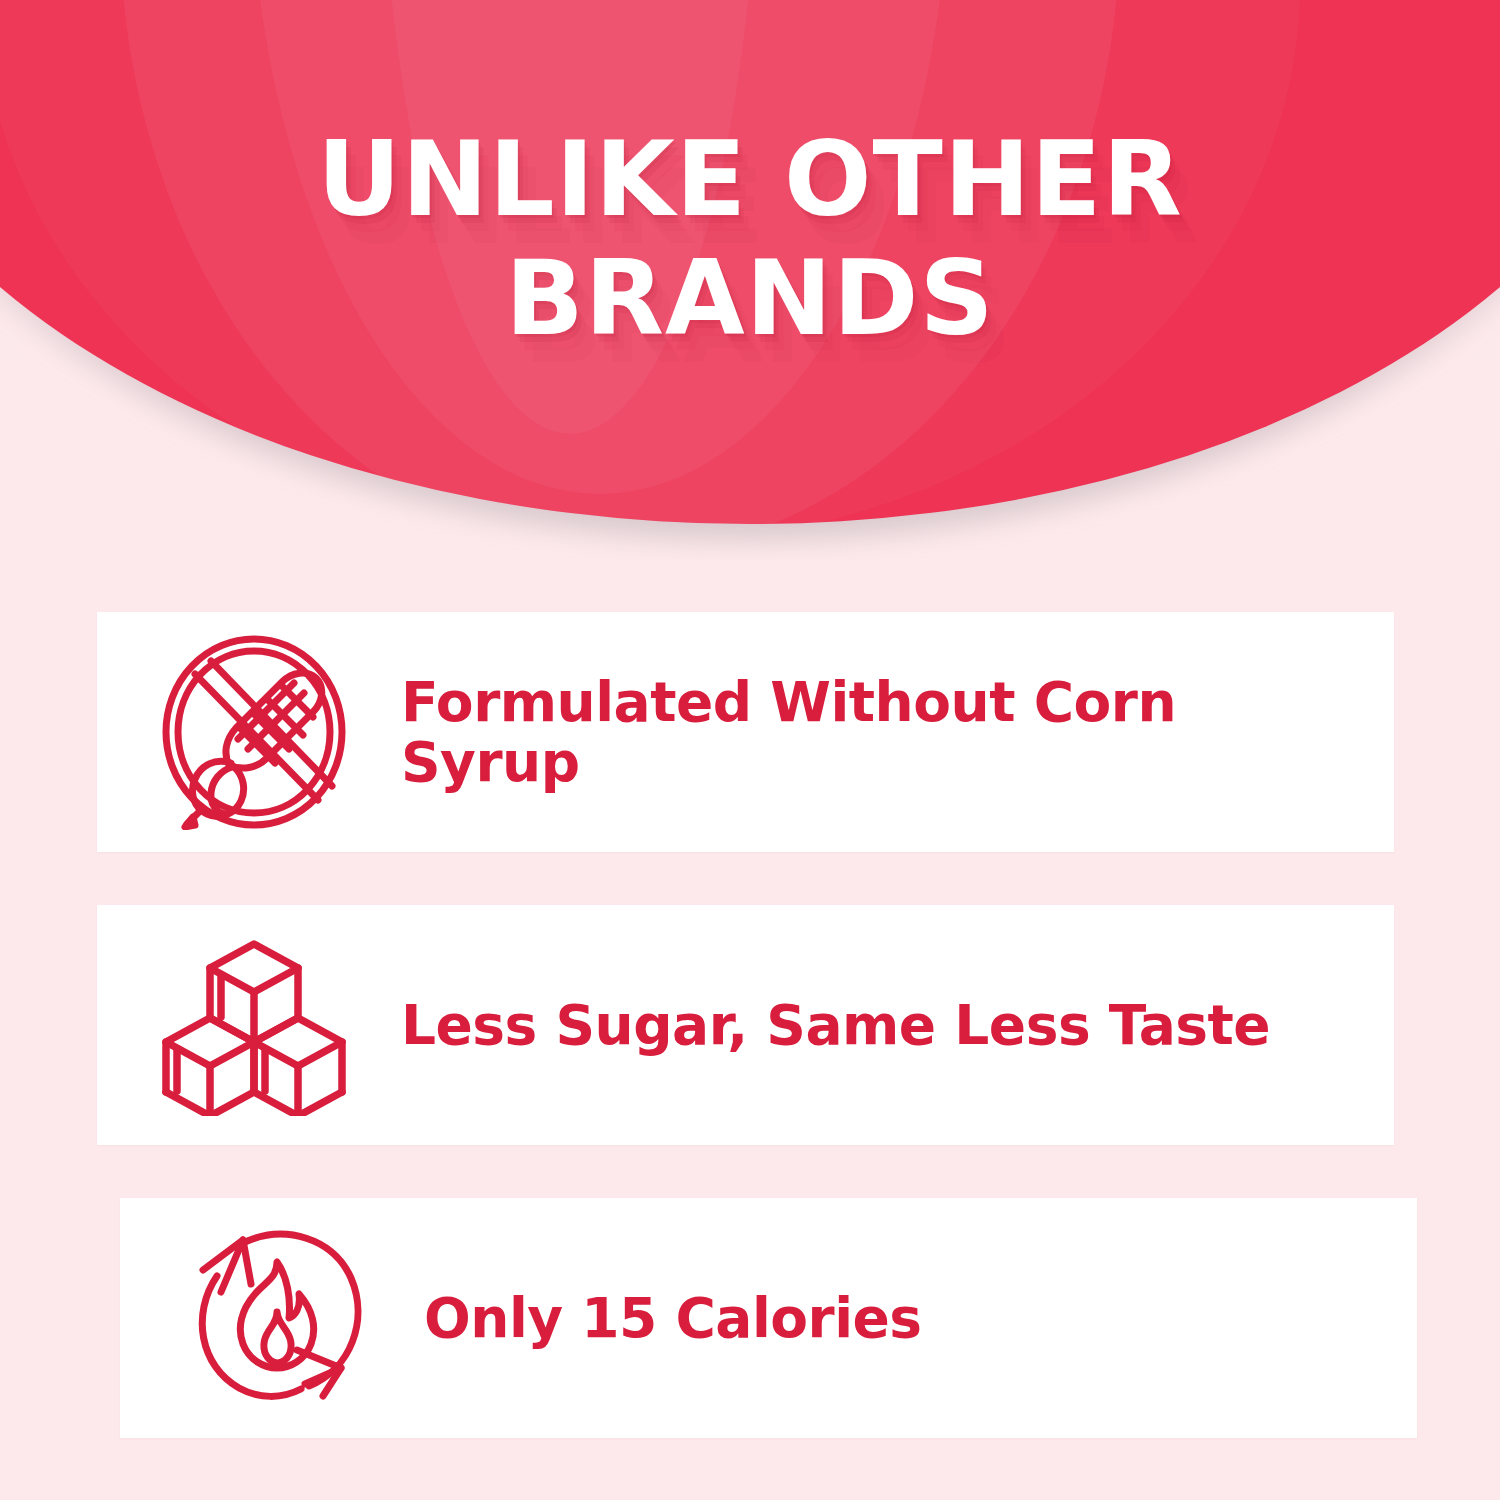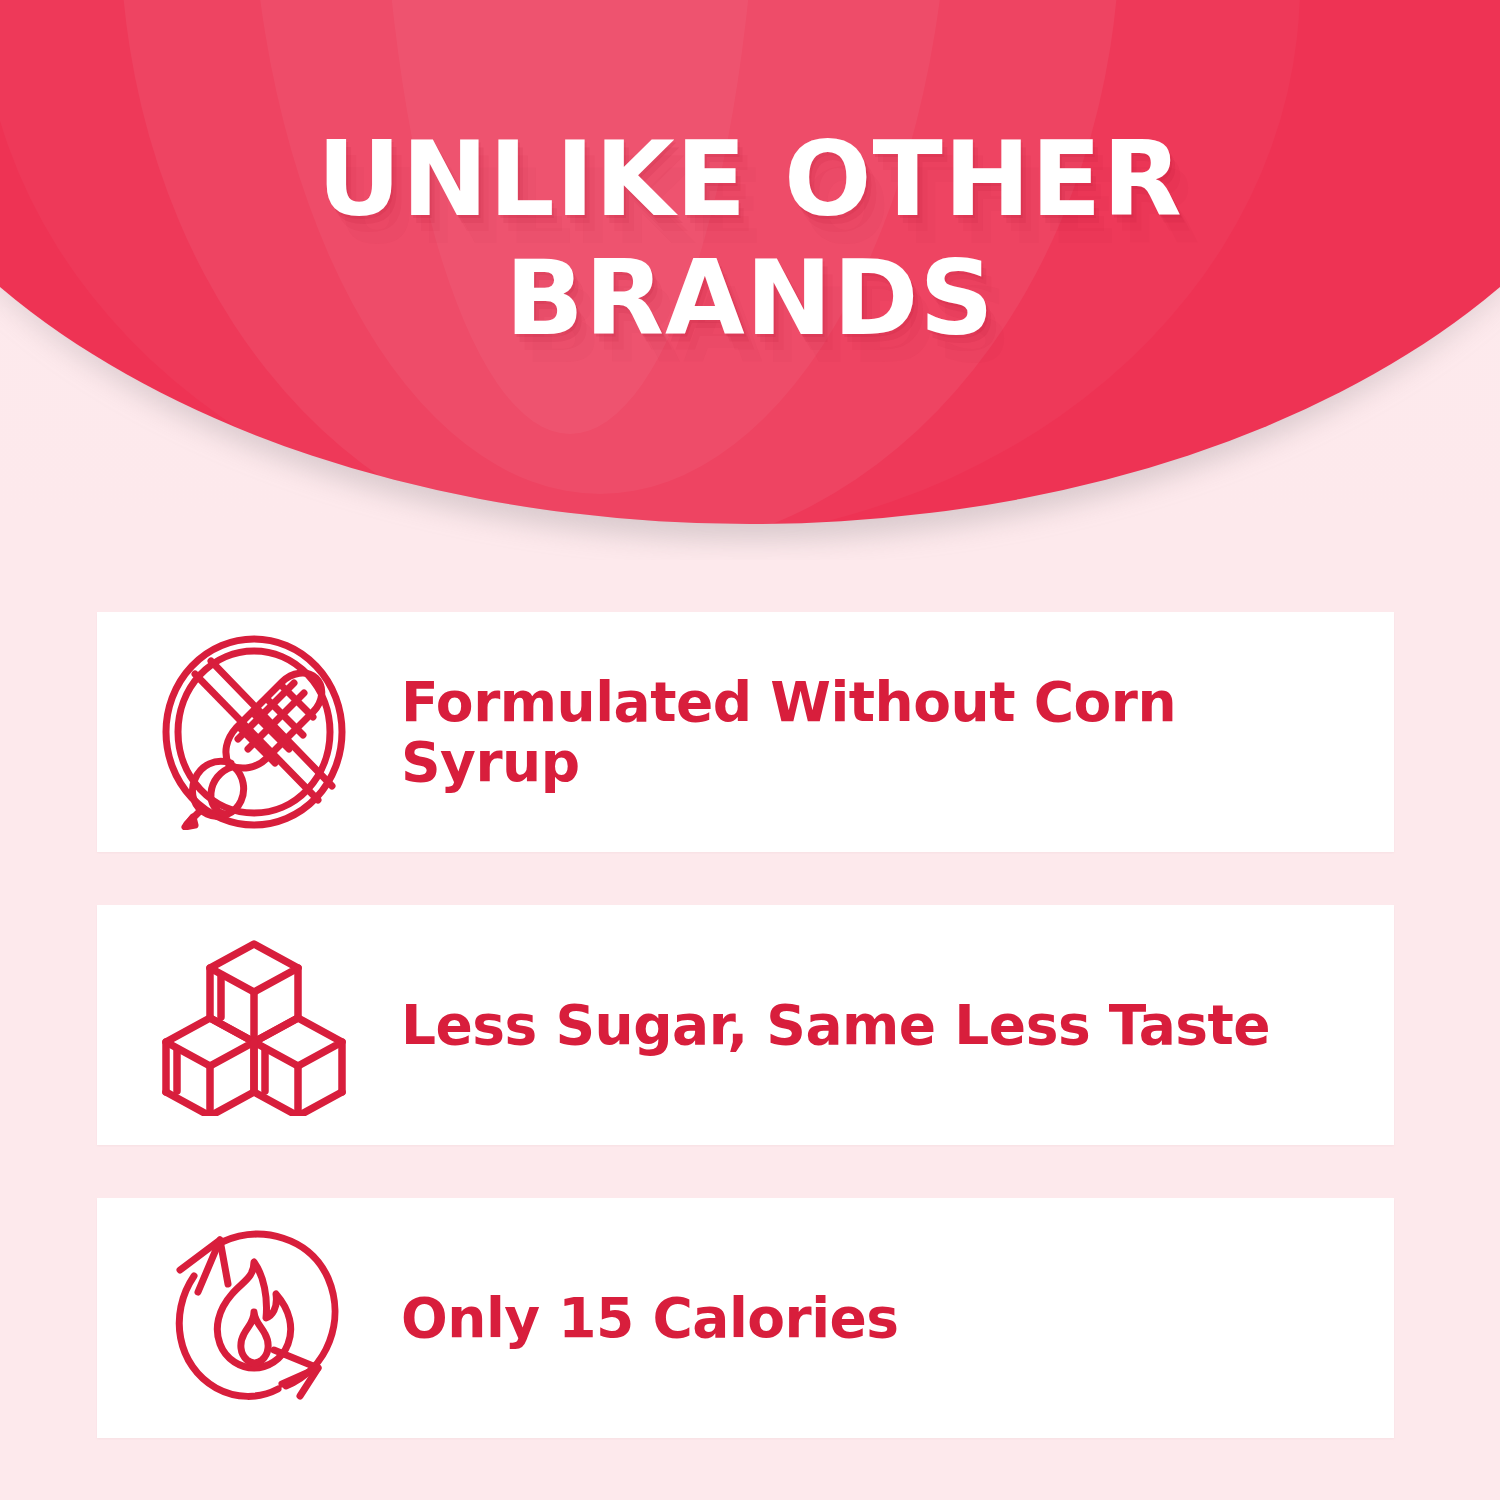--- a/index.html
+++ b/index.html
@@ -119,21 +119,21 @@
   .card {
     position: relative;
     width: 1297px;
     height: 240px;
     background: #ffffff;
     display: flex;
     align-items: center;
     margin-bottom: 53px;
     box-shadow: 0 1px 2px rgba(200,150,160,0.10);
   }
-  .card:last-child { margin-bottom: 0; }
+  .card:last-child { margin-bottom: 0; margin-left: 23px; }
 
   .card-icon {
     flex: 0 0 auto;
     width: 210px;
     margin-left: 52px;
     display: flex;
     align-items: center;
     justify-content: center;
   }
   .card-icon svg { display: block; }

